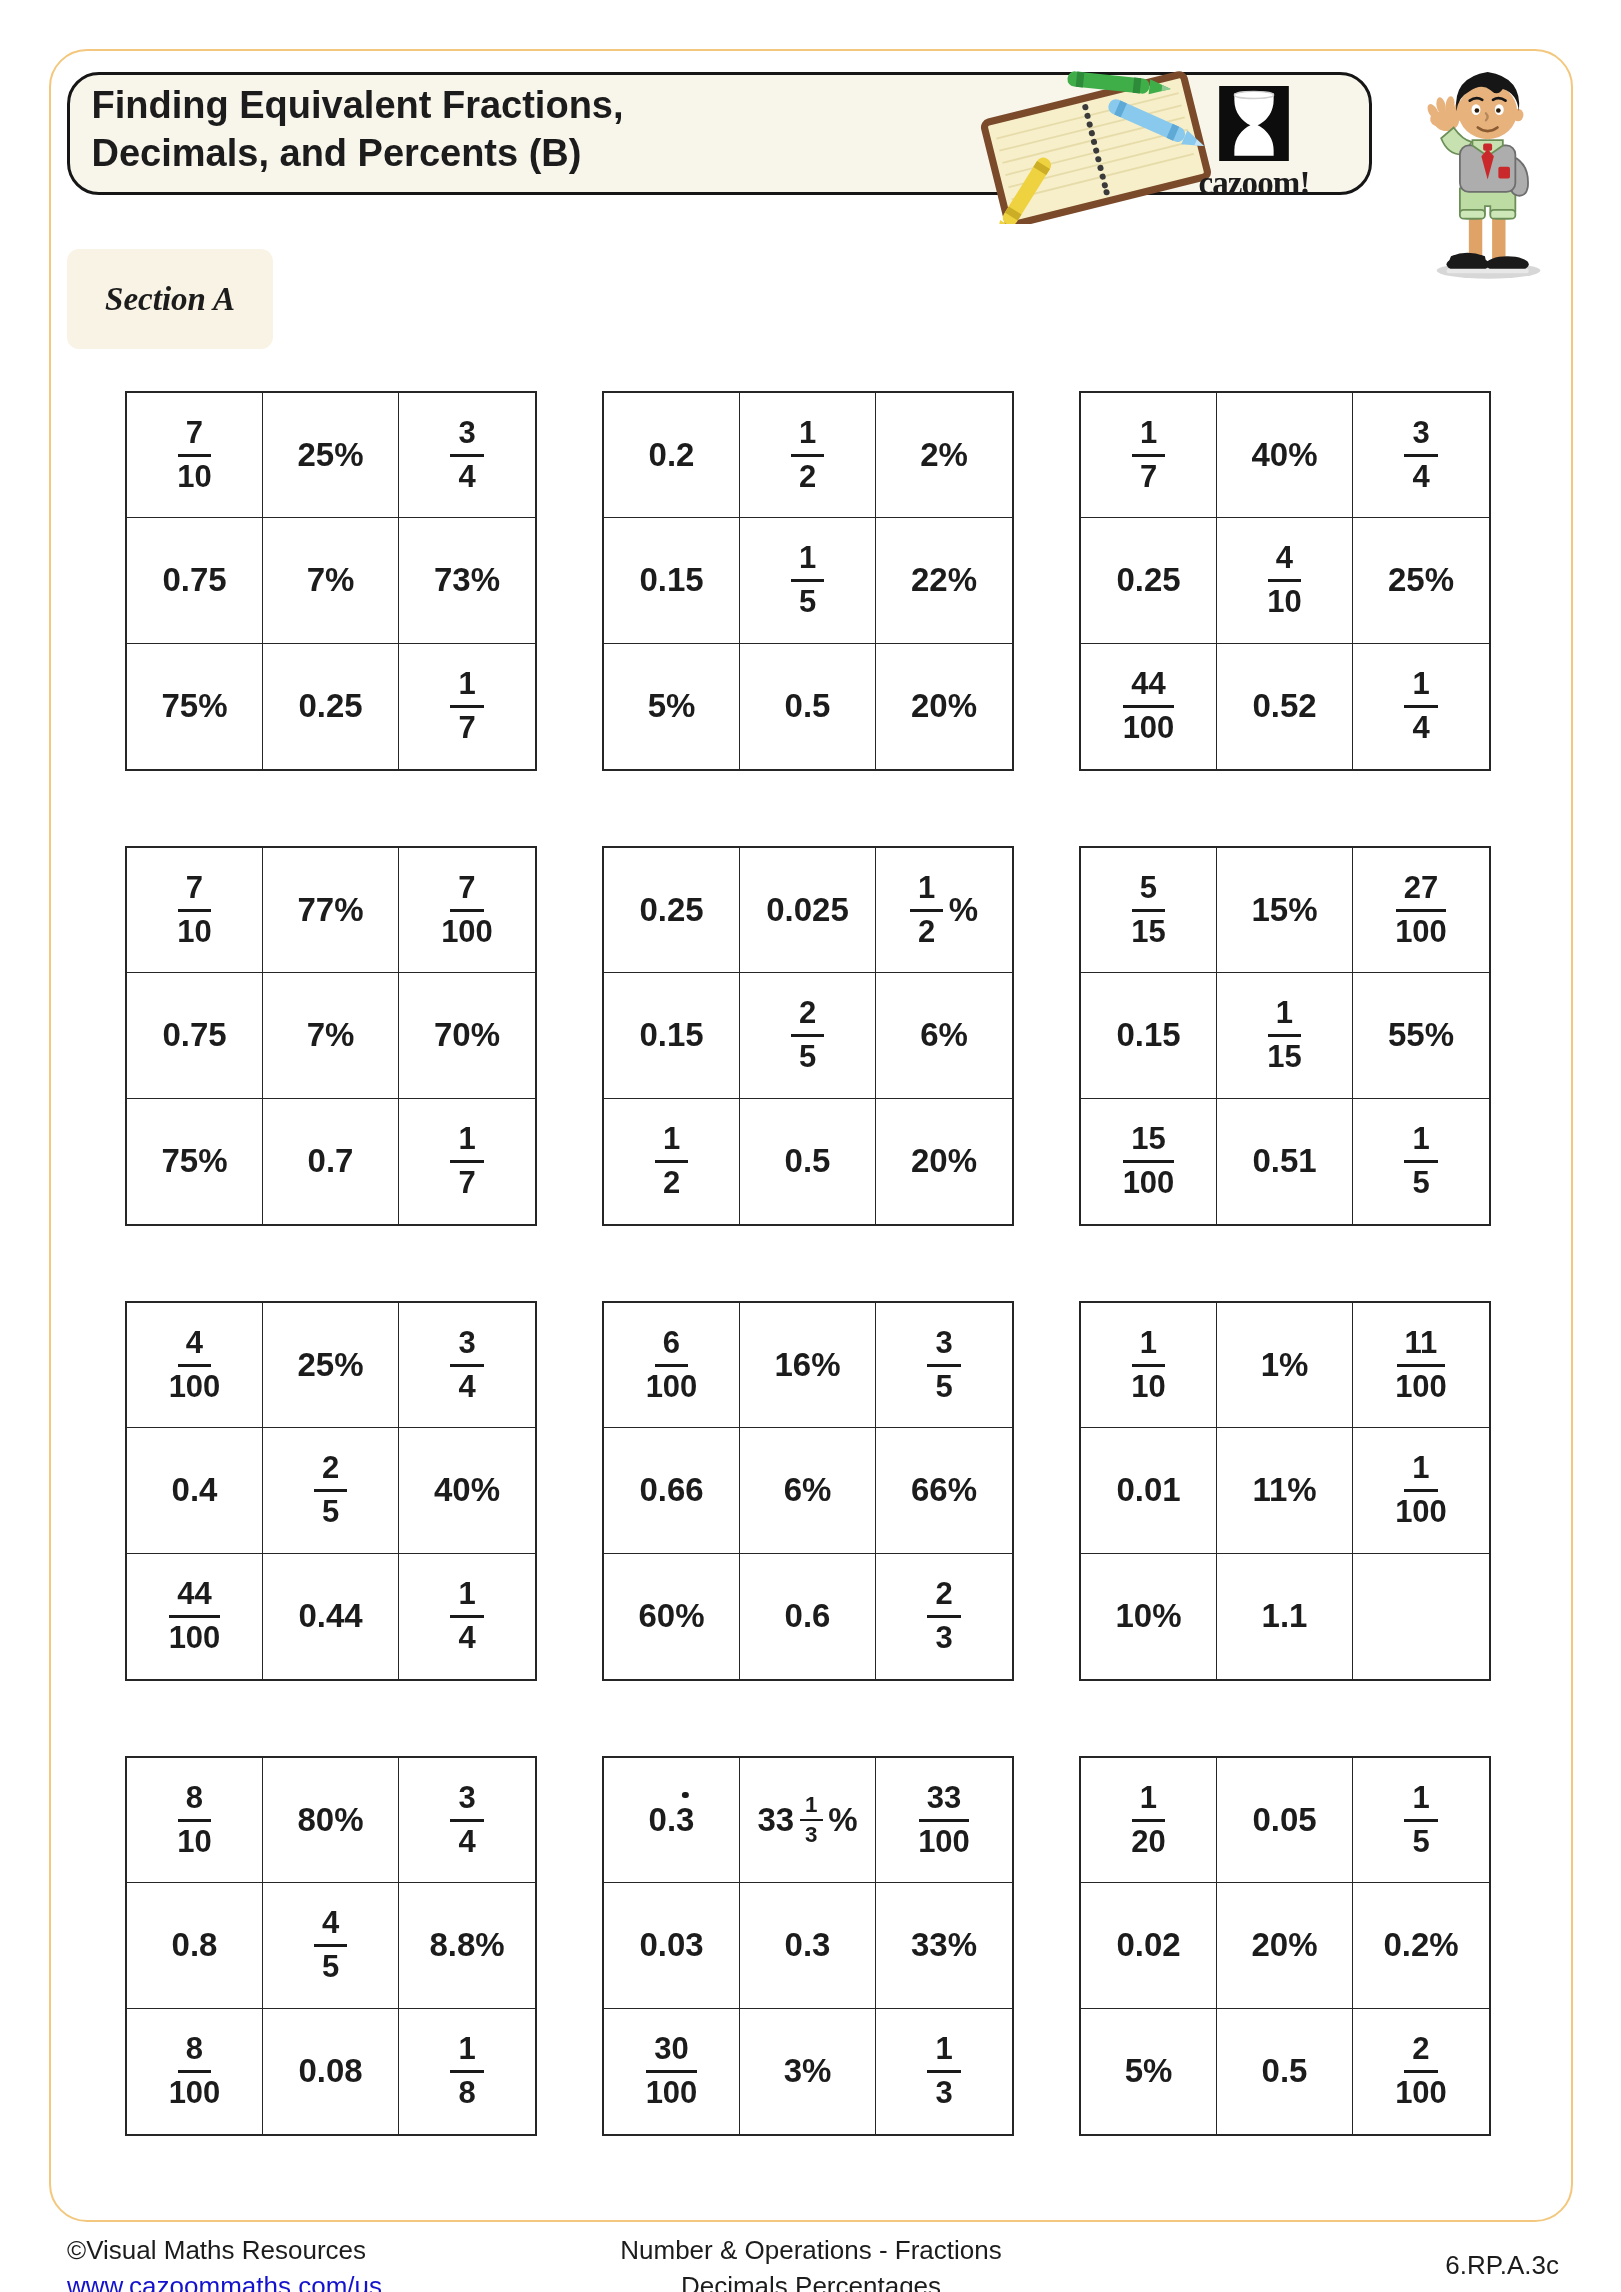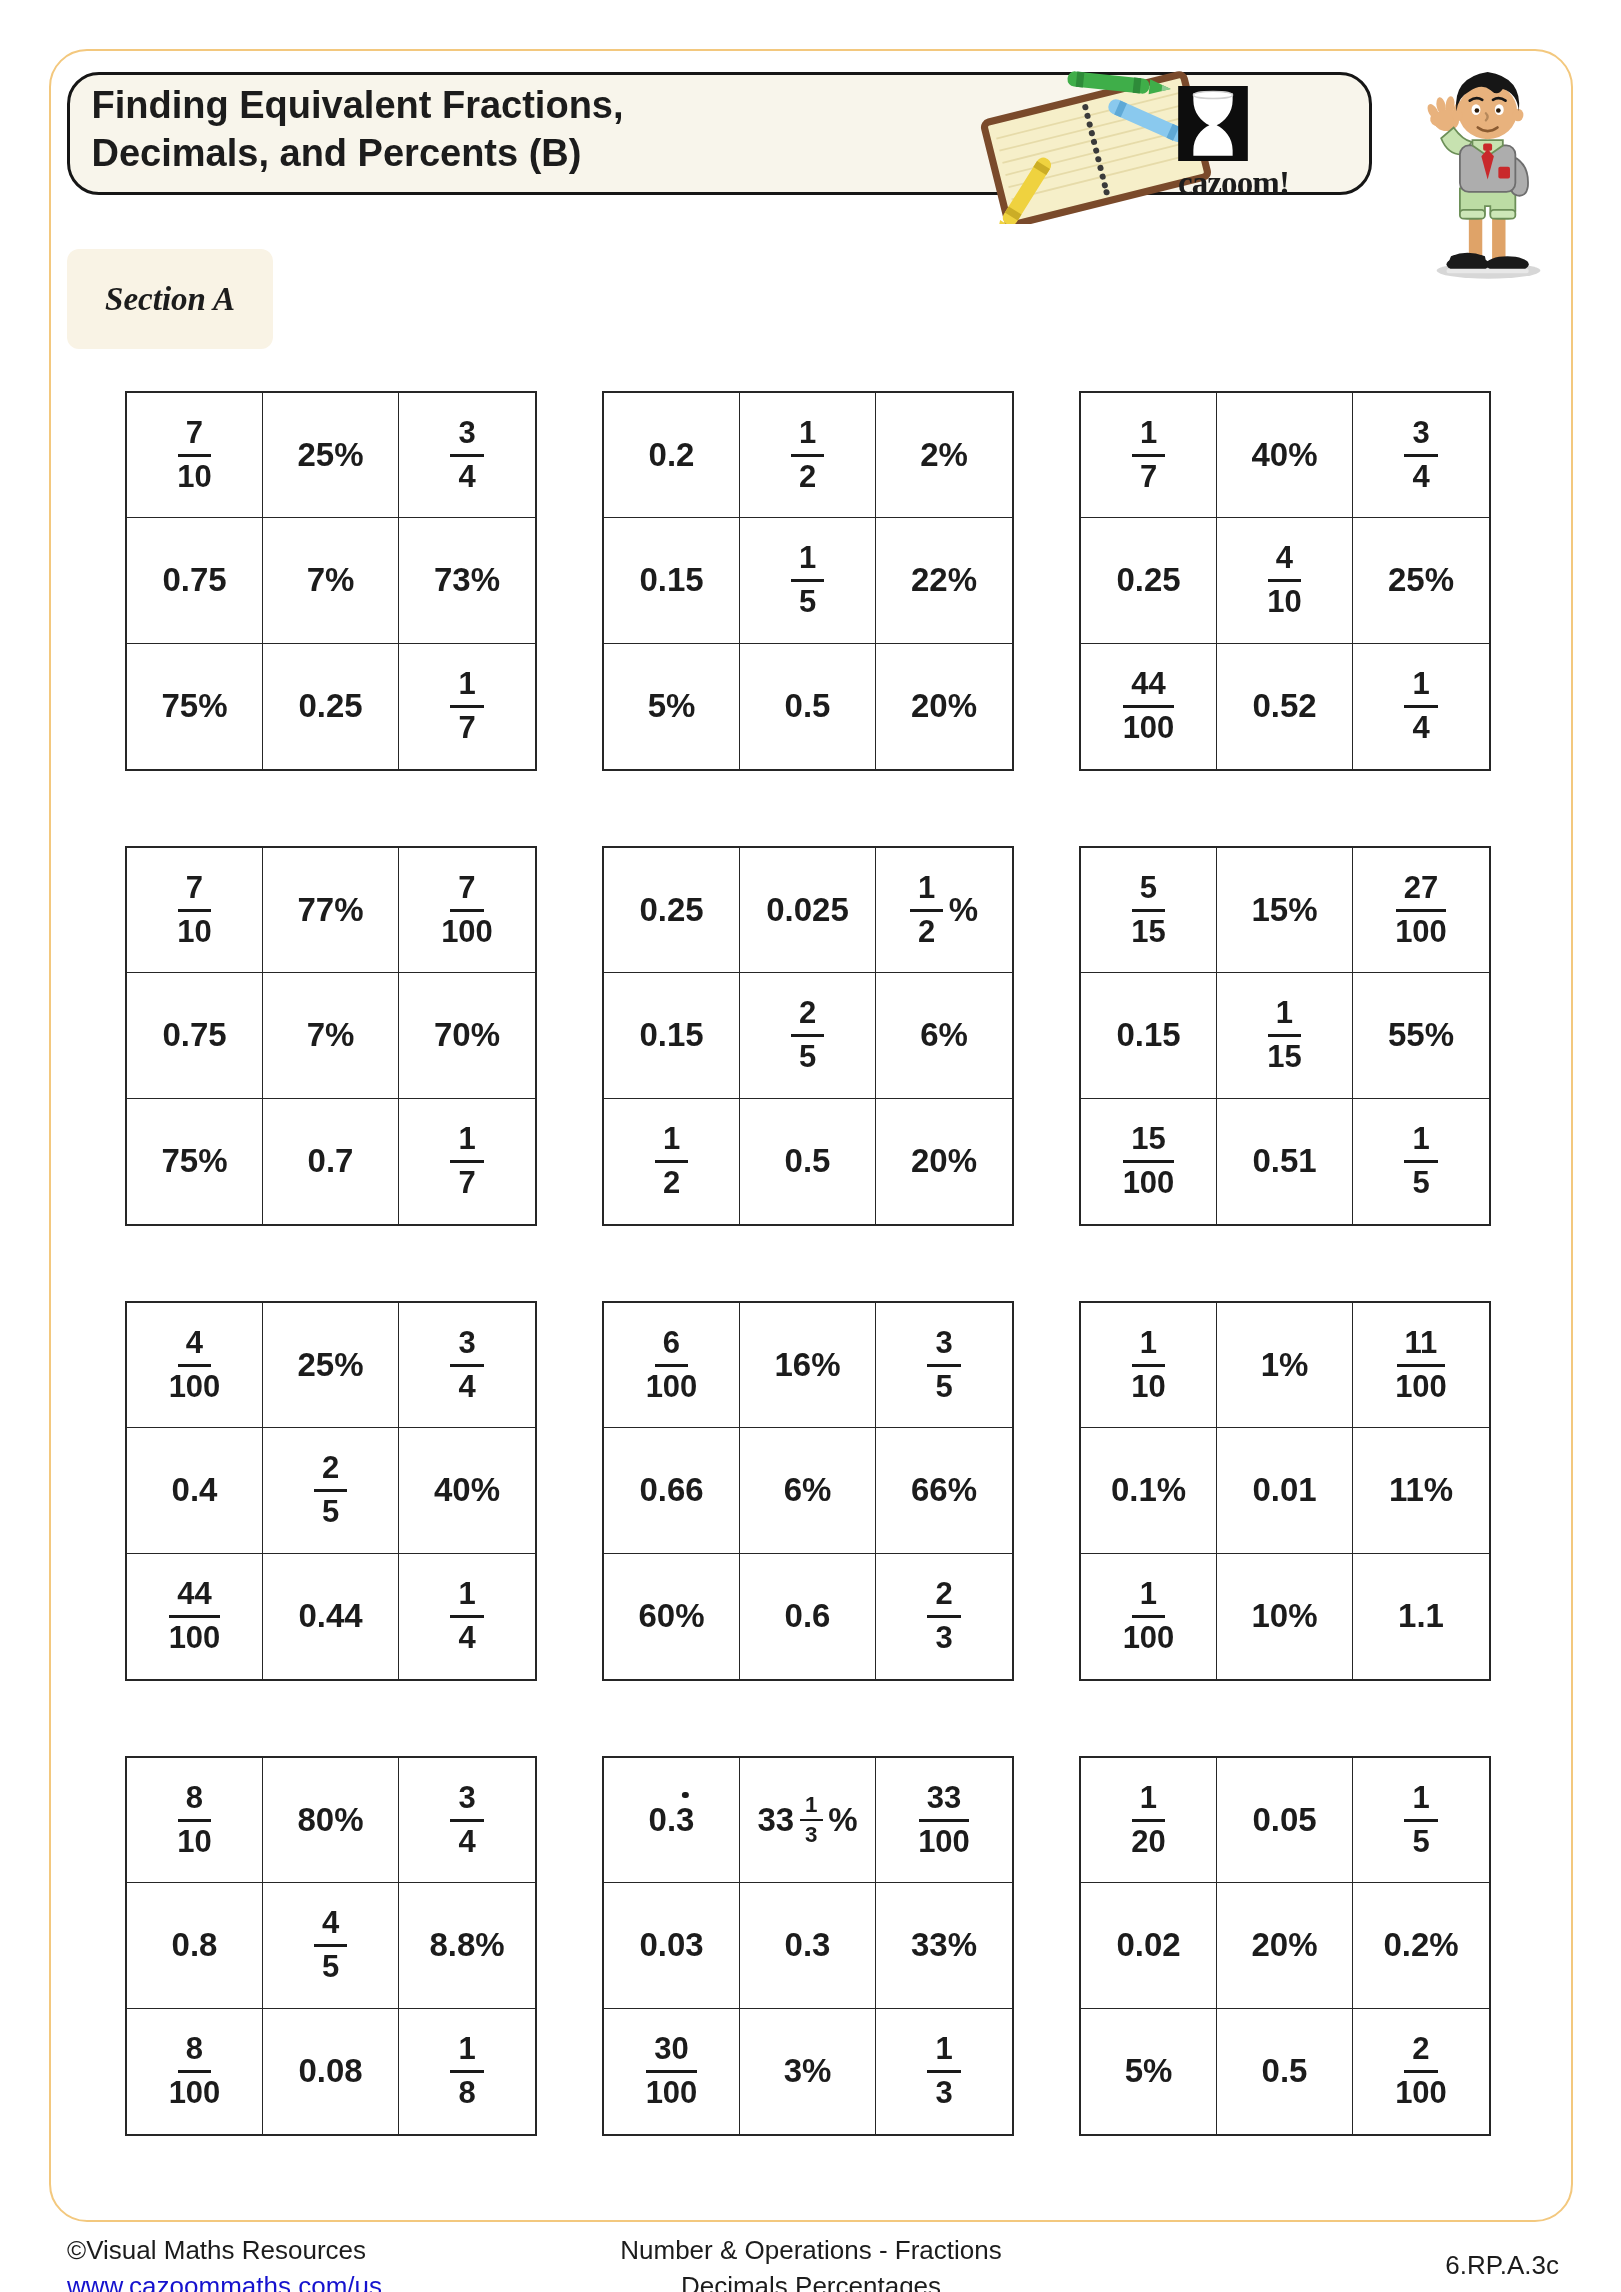--- a/index.html
+++ b/index.html
@@ -7,21 +7,21 @@
         font-family:"Liberation Sans",sans-serif;color:#1c1c1c;}
   .outer-border{position:absolute;left:49px;top:49px;width:1520px;height:2169px;
         border:2.7px solid #F3C87E;border-radius:38px;}
   
   .title-box{position:absolute;left:67px;top:72px;width:1305px;height:123px;
         background:#F8F5EB;border:3.6px solid #161616;border-radius:32px;box-sizing:border-box;}
   .title-text{position:absolute;left:21.5px;top:7.2px;font-size:38px;font-weight:bold;
         line-height:1.25;letter-spacing:0px;}
   .title-text span{display:block;}
   .notebook-art{position:absolute;left:882px;top:-12.5px;width:296px;height:161px;}
-  .logo{position:absolute;right:39px;top:10.7px;width:152px;}
+  .logo{position:absolute;right:39px;top:10.7px;width:152px;text-align:center;}
   .logo-text{font-family:"Liberation Serif",serif;font-weight:bold;font-size:33px;
         letter-spacing:-0.9px;margin-top:1.8px;}
   .mascot{position:absolute;left:1397px;top:56px;width:175px;height:228px;}
   
   .section-badge{position:absolute;left:67px;top:249px;width:206px;height:100px;
         background:#F9F3E5;border-radius:12px;display:flex;align-items:center;justify-content:center;}
   .section-badge div{font-family:"Liberation Serif",serif;font-style:italic;font-weight:bold;font-size:33px;}
   .instruction{position:absolute;left:305px;top:253px;width:1039px;
         font-family:"Liberation Serif",serif;font-style:italic;font-size:29px;line-height:1.45;}
   
@@ -648,25 +648,20 @@
         <div class="cell">
           <span class="cellv">
             <span class="frac">
               <span class="num">11</span>
               <span class="den">100</span>
             </span>
           </span>
         </div>
         <div class="cell">
           <span class="cellv">
-            <span>0.1%</span>
-          </span>
-        </div>
-        <div class="cell">
-          <span class="cellv">
             <span>0.01</span>
           </span>
         </div>
         <div class="cell">
           <span class="cellv">
             <span>11%</span>
           </span>
         </div>
         <div class="cell">
           <span class="cellv">

